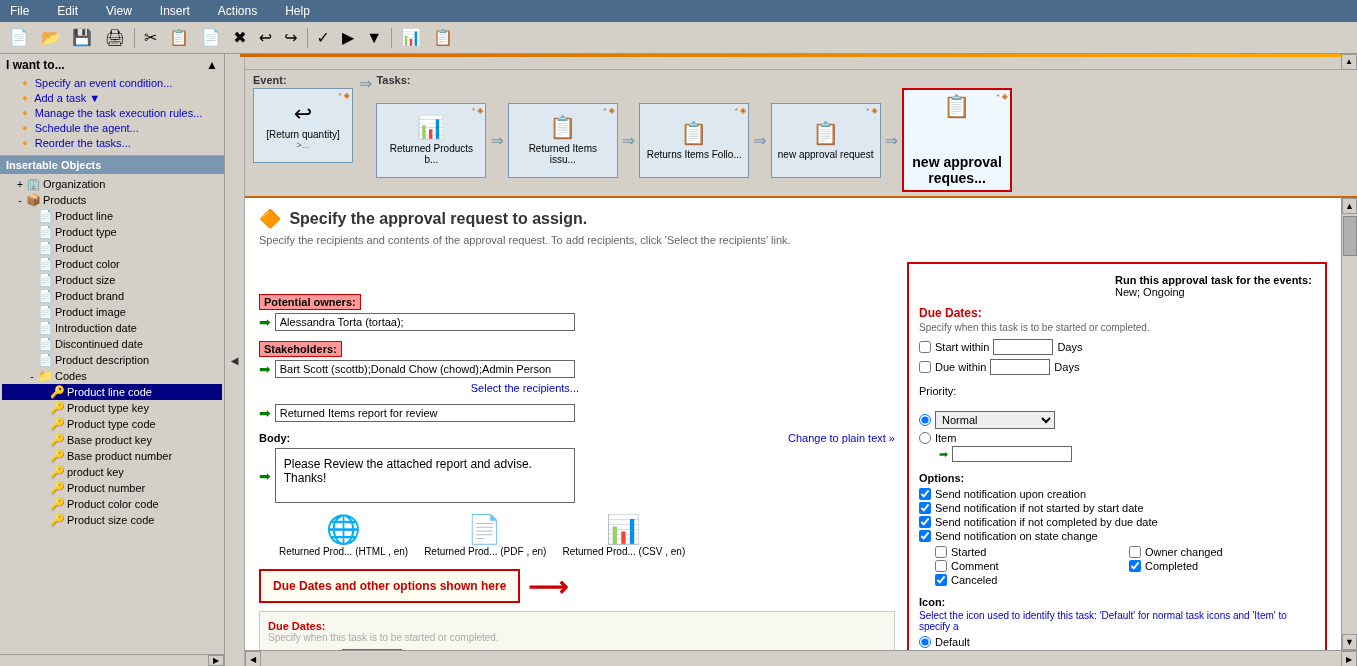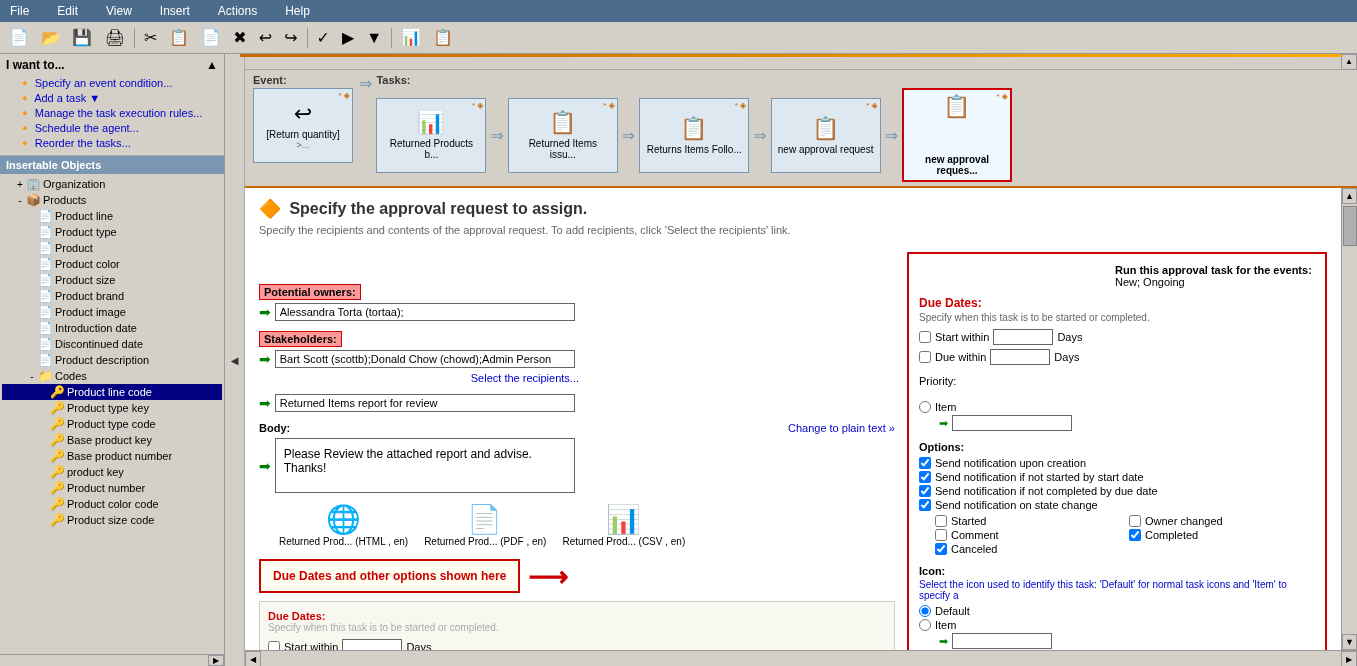--- a/index.html
+++ b/index.html
@@ -317,21 +317,21 @@
             <span style="position:absolute; top:2px; right:2px; color:#cc6600; font-size:8px;">* ◈</span>
             <div style="font-size:22px; margin-bottom:2px;">📋</div>
             <div style="font-size:10px;">new approval request</div>
           </div>
 
           <span style="color:#7a96b0; font-size:16px;">⇒</span>
 
           <div style="background:#f0f8ff; border:2px solid #cc0000; padding:4px 6px; text-align:center; width:110px; min-height:75px; display:flex; flex-direction:column; align-items:center; justify-content:center; cursor:pointer; font-size:10px; position:relative;">
             <span style="position:absolute; top:2px; right:2px; color:#cc6600; font-size:8px;">* ◈</span>
             <div style="font-size:22px; margin-bottom:2px;">📋</div>
-            <div style="font-size:10px; font-weight:bold;margin-top:32px;">new approval reques...</div>
+            <div style="font-size:14px; font-weight:bold;margin-top:32px;">new approval reques...</div>
           </div>
 
         </div>
       </div>
 
     </div>
 
     <div style="display:flex; flex:1; overflow:hidden;">
 
       <div class="content-scroll" style="flex:1; overflow-y:auto; overflow-x:hidden;">
@@ -442,20 +442,28 @@
                 <div style="display:flex; align-items:center; gap:4px;">
                   <input type="checkbox" style="">
                   <span>Due within</span>
                   <input type="text" style="width: 60px; border: 1px solid rgb(102, 102, 102); padding: 1px 2px; font-size: 11px;">
                   <span>Days</span>
                 </div>
               </div>
 
               <div style="margin-bottom:10px;">
                 <div style="font-weight:normal; font-size:11px; margin-bottom:14px;">Priority:</div>
+                <div style="display:flex; align-items:center; gap:4px; margin-bottom:3px;">
+                  <input type="radio" name="priority" checked="" style="">
+                  <select style="border:1px solid #666; padding:1px 2px; font-size:11px; width:120px;">
+                    <option>Normal</option>
+                    <option>High</option>
+                    <option>Low</option>
+                  </select>
+                </div>
                 <div style="display:flex; align-items:center; gap:4px; margin-bottom:2px;">
                   <input type="radio" name="priority" style="">
                   <span>Item</span>
                 </div>
                 <div style="margin-left:20px; display:flex; align-items:center; gap:4px;">
                   <span style="color:#008000;">➡</span>
                   <input type="text" style="width: 120px; border: 1px solid rgb(102, 102, 102); padding: 1px 2px; font-size: 11px;">
                 </div>
               </div>
 

